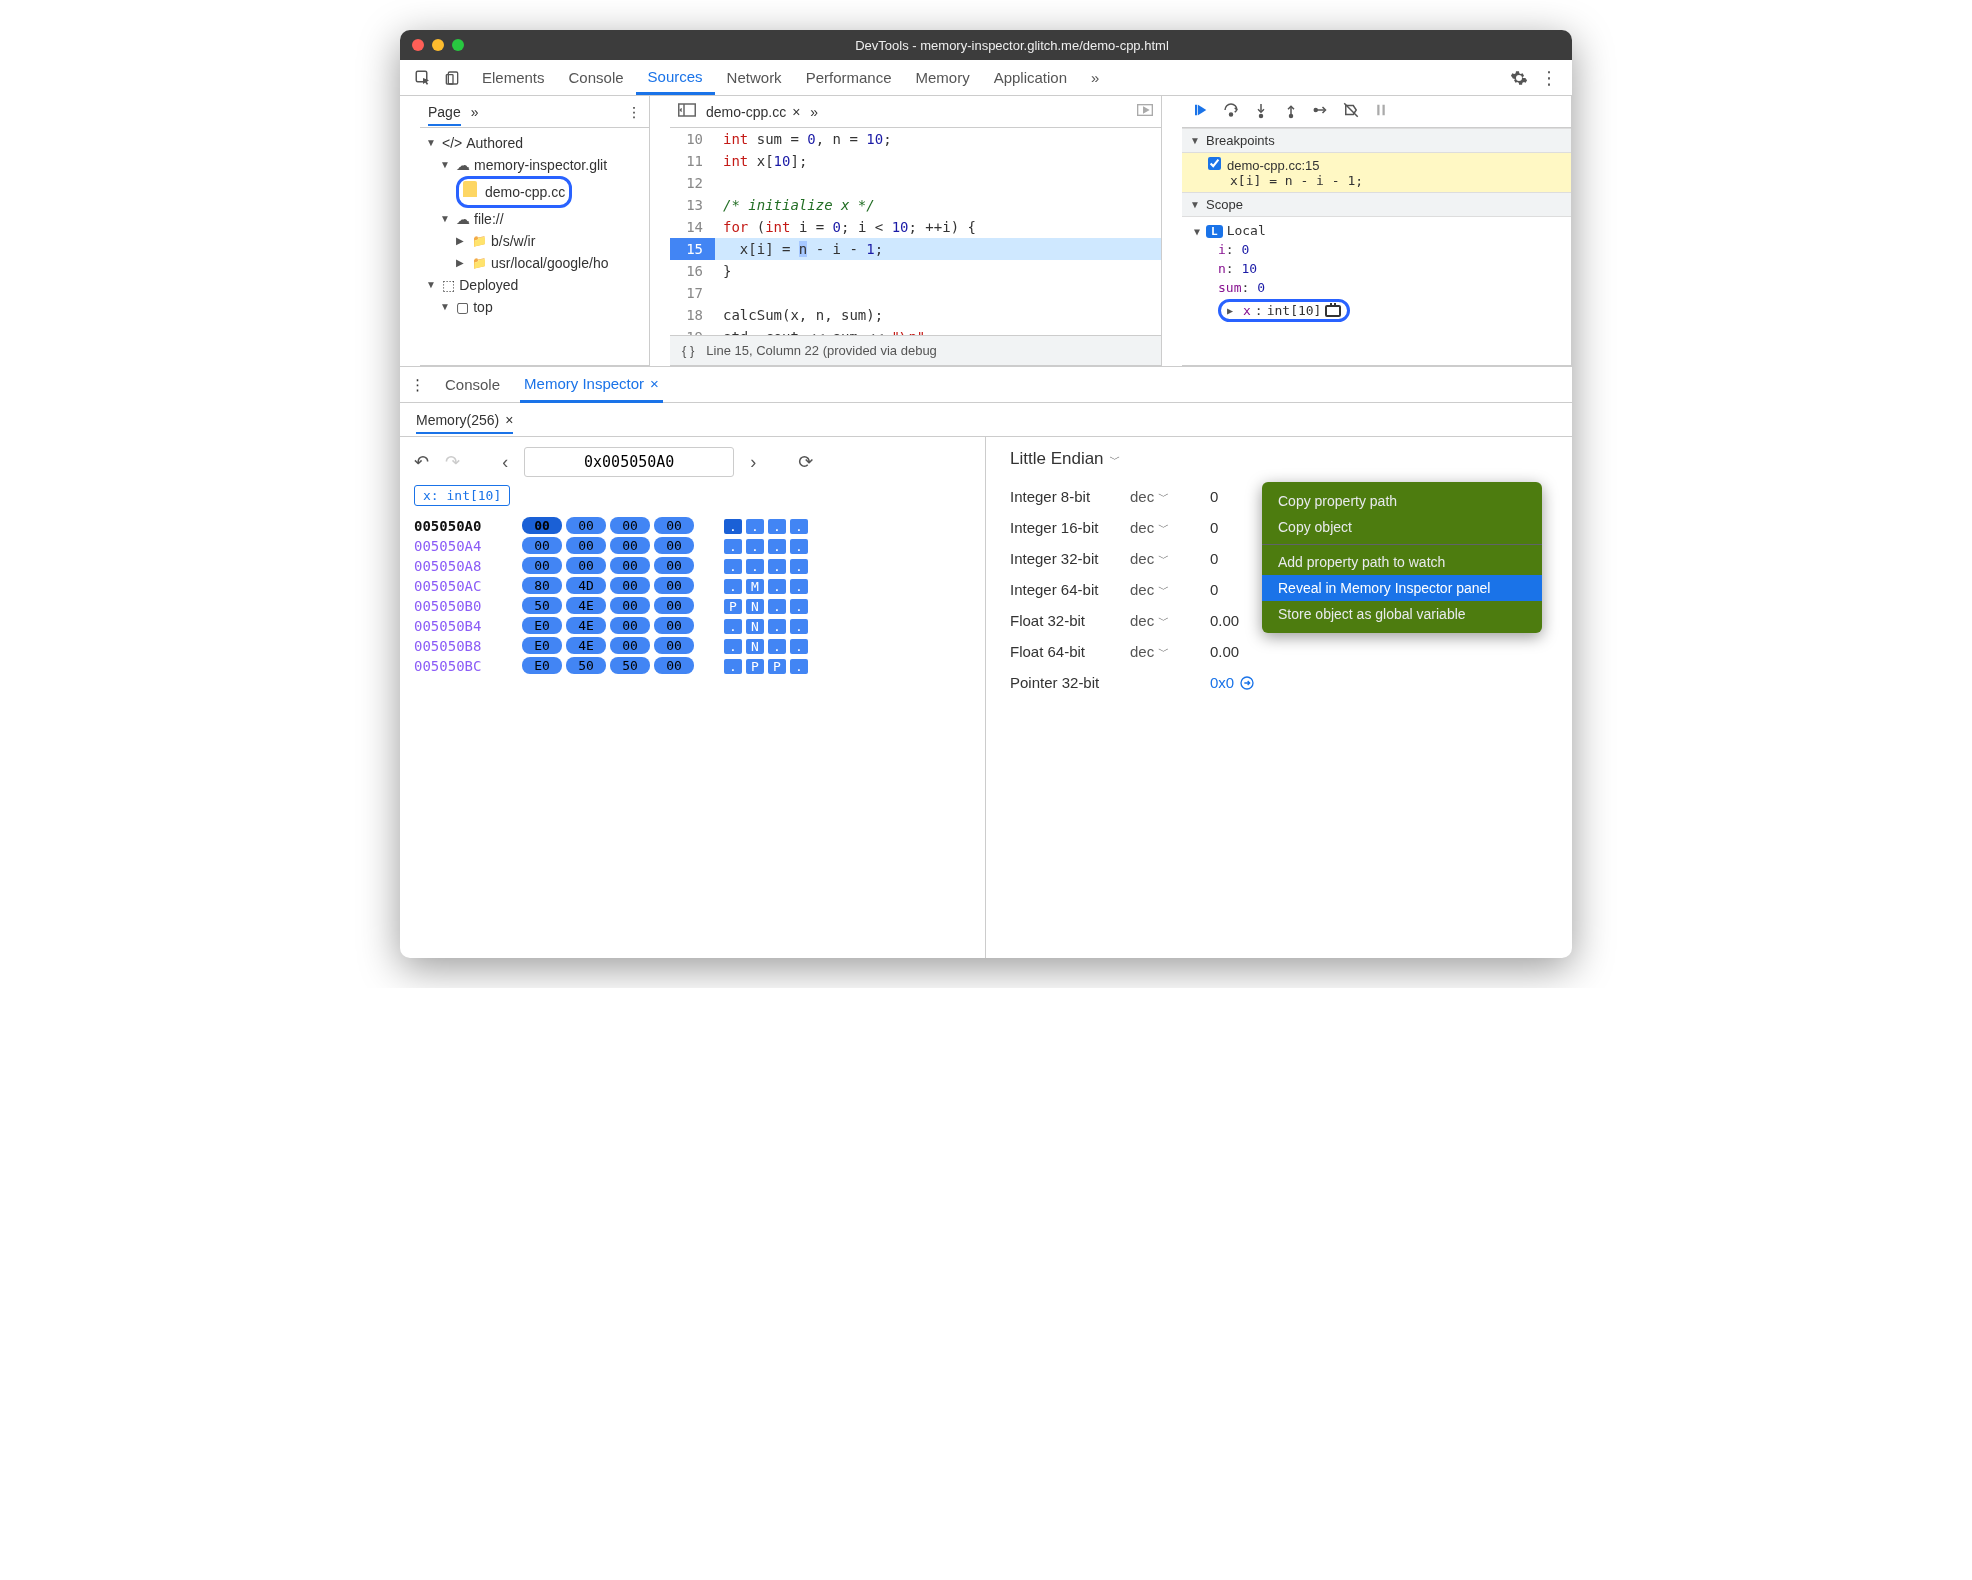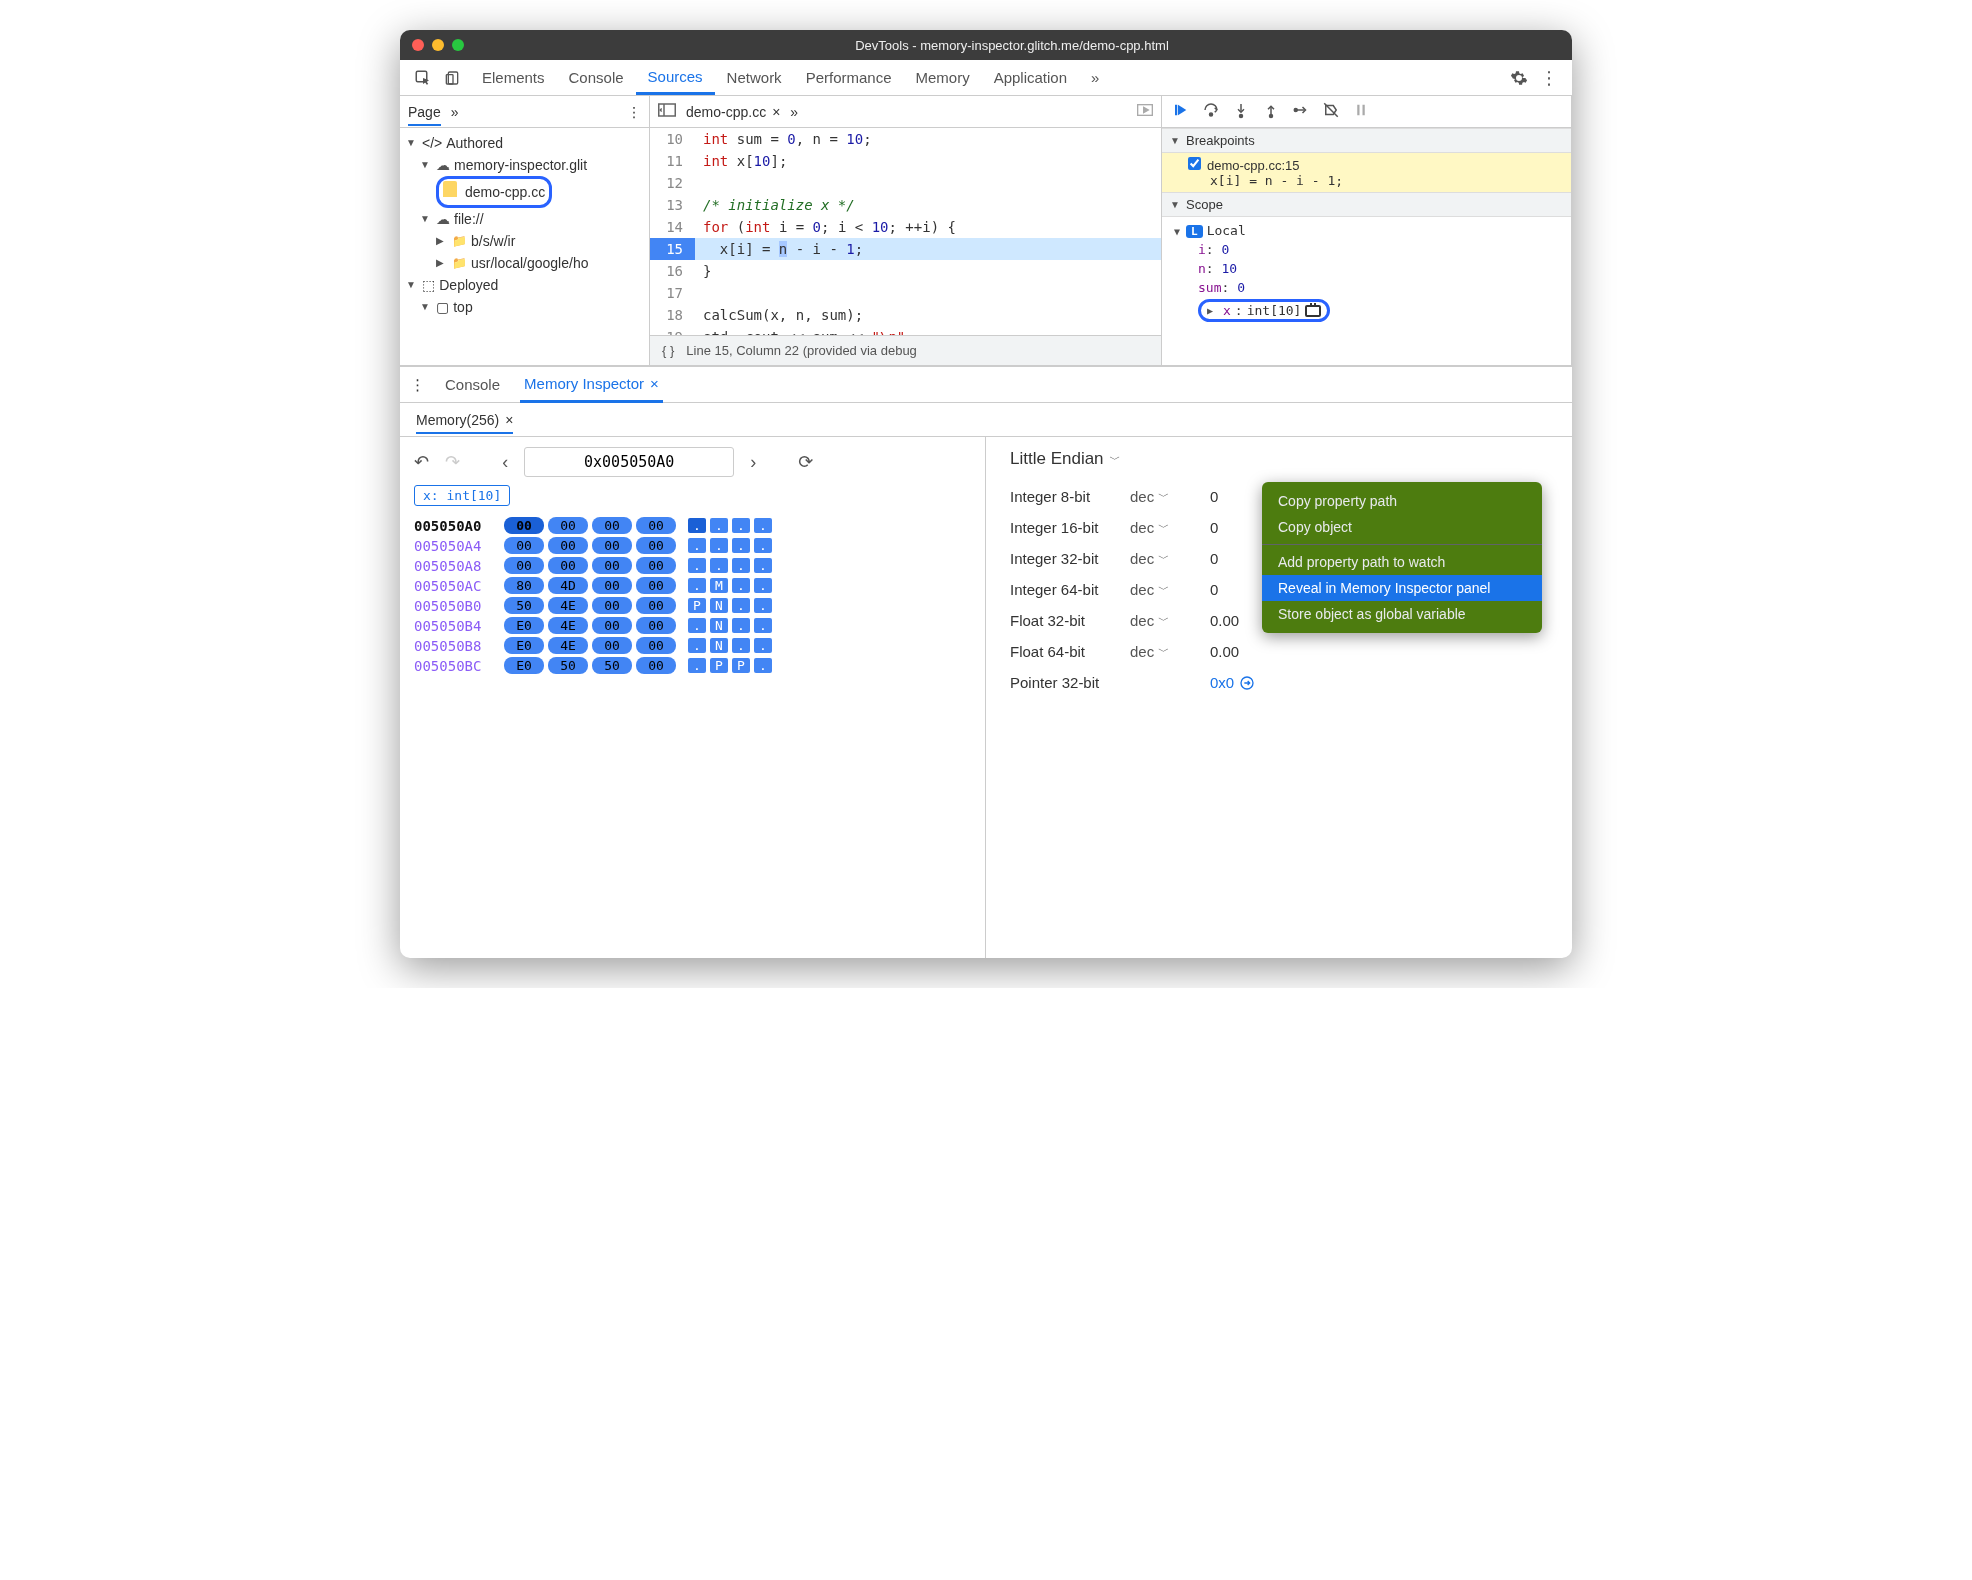--- a/index.html
+++ b/index.html
@@ -9,21 +9,21 @@
 .traffic { display: flex; gap: 8px; }
 .tl { width: 12px; height: 12px; border-radius: 50%; }
 .tl.r { background: #ff5f57; } .tl.y { background: #febc2e; } .tl.g { background: #28c840; }
 .titletext { flex: 1; text-align: center; font-weight: 500; }
 .tabbar { display: flex; align-items: center; height: 36px; border-bottom: 1px solid #ccc; padding: 0 10px; gap: 4px; font-size: 15px; }
 .tabbar .iconbtn { width: 26px; height: 26px; display: flex; align-items: center; justify-content: center; color: #555; }
 .tabbar .tab { padding: 8px 12px; height: 100%; display: flex; align-items: center; color: #555; cursor: pointer; }
 .tabbar .tab.active { color: #1a73e8; border-bottom: 3px solid #1a73e8; margin-bottom: -1px; }
 .tabbar .spacer { flex: 1; }
 .maingrid { flex: 1; display: grid; grid-template-columns: 250px 1fr 410px; grid-template-rows: 270px 1fr; }
-.pane { border-right: 1px solid #ccc; border-bottom: 1px solid #ccc; overflow: hidden; display: flex; flex-direction: column; }
+.pane { border-right: 1px solid #ccc; border-bottom: 1px solid #ccc; overflow: hidden; display: flex; flex-direction: column; margin-left: 20px; }
 .page-header { display: flex; align-items: center; height: 32px; border-bottom: 1px solid #ccc; padding: 0 8px; gap: 10px; font-size: 14px; color: #333; }
 .page-header .active-tab { border-bottom: 2px solid #1a73e8; padding-bottom: 4px; margin-bottom: -6px; }
 .tree { padding: 4px 2px; font-size: 14px; line-height: 22px; }
 .tree .row { display: flex; align-items: center; gap: 4px; white-space: nowrap; padding-left: var(--ind, 4px); }
 .triangle { font-size: 10px; color: #555; width: 12px; display: inline-block; }
 .folder-icon { color: #e8710a; font-size: 12px; }
 .cloud-icon { color: #555; }
 .hlbox { border: 3px solid #2962ff; border-radius: 12px; padding: 2px 4px; display: inline-flex; align-items: center; gap: 4px; }
 .yellow-file::before { content: ""; width: 14px; height: 16px; background: #fdd663; display: inline-block; margin-right: 4px; border-radius: 2px 2px 0 0; }
 .editor-tabs { display: flex; align-items: center; height: 32px; border-bottom: 1px solid #ccc; padding: 0 8px; gap: 10px; font-size: 14px; }
@@ -62,21 +62,21 @@
 .drawer-sub { display: flex; align-items: center; height: 34px; padding: 0 16px; gap: 10px; border-bottom: 1px solid #ccc; }
 .drawer-sub .stab { border-bottom: 2px solid #1a73e8; padding-bottom: 4px; margin-bottom: -6px; display: flex; align-items: center; gap: 6px; }
 .membody { flex: 1; display: flex; }
 .memleft { width: 50%; border-right: 1px solid #ccc; padding: 10px 14px; display: flex; flex-direction: column; gap: 8px; }
 .memnav { display: flex; align-items: center; gap: 16px; }
 .memnav input { width: 210px; height: 30px; text-align: center; font-family: Menlo, monospace; font-size: 15px; border: 1px solid #ccc; border-radius: 3px; }
 .memnav .navbtn { font-size: 18px; color: #555; cursor: pointer; }
 .memnav .navbtn.dis { color: #ccc; }
 .tag { display: inline-block; border: 1px solid #1a73e8; color: #1a73e8; padding: 2px 8px; font-family: Menlo, monospace; font-size: 13px; border-radius: 3px; }
 .hexgrid { font-family: Menlo, Consolas, monospace; font-size: 14px; }
-.hexrow { display: flex; align-items: center; gap: 6px; margin: 3px 0; }
+.hexrow { display: flex; align-items: flex-end; gap: 24px; margin: 3px 0; }
 .addr { width: 84px; color: #8b5cf6; }
 .addr.cur { color: #111; font-weight: 600; }
 .bytes { display: flex; gap: 4px; }
 .byte { background: #4285f4; color: #000000; padding: 1px 6px; border-radius: 8px; width: 40px; text-align: center; font-size: 13px; }
 .byte.dark { background: #1a60d6; font-weight: 600; }
 .ascii { display: flex; gap: 4px; margin-left: 6px; }
 .ac { background: #4285f4; color: #fff; width: 18px; text-align: center; border-radius: 2px; font-size: 13px; }
 .ac.dark { background: #1a60d6; }
 .memright { width: 50%; padding: 12px 24px; }
 .endian { font-size: 17px; color: #333; margin-bottom: 12px; display: flex; align-items: center; gap: 6px; }

